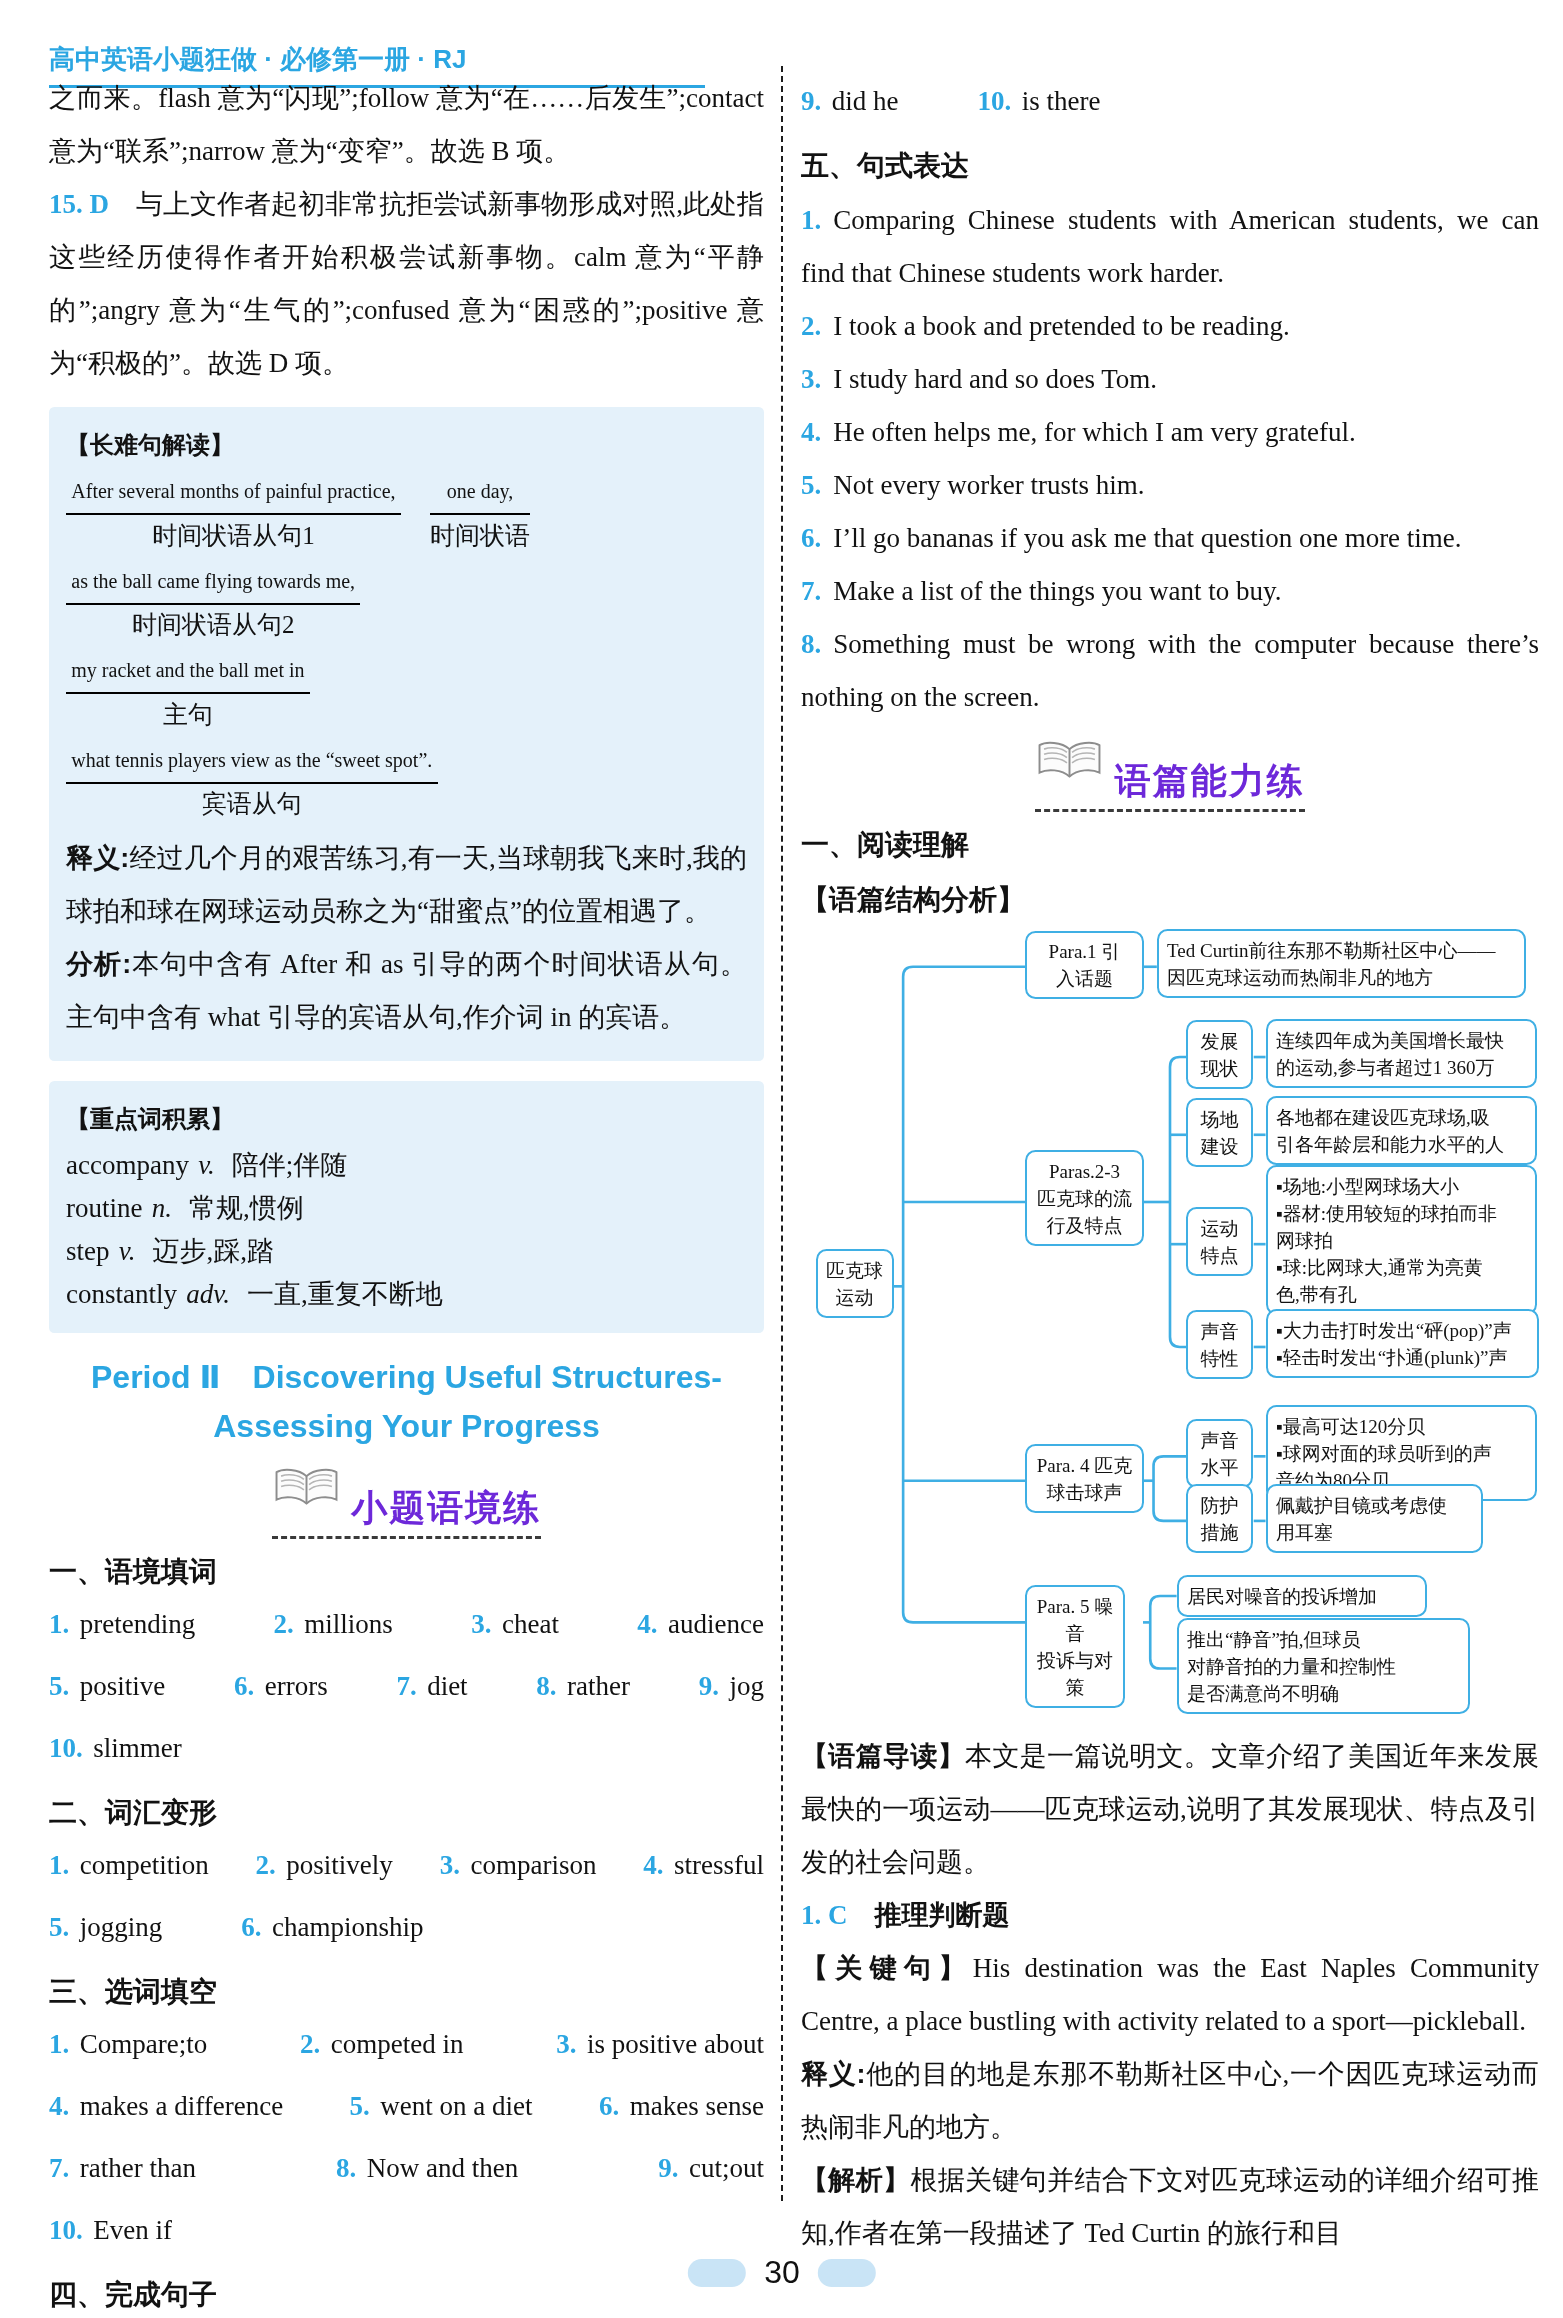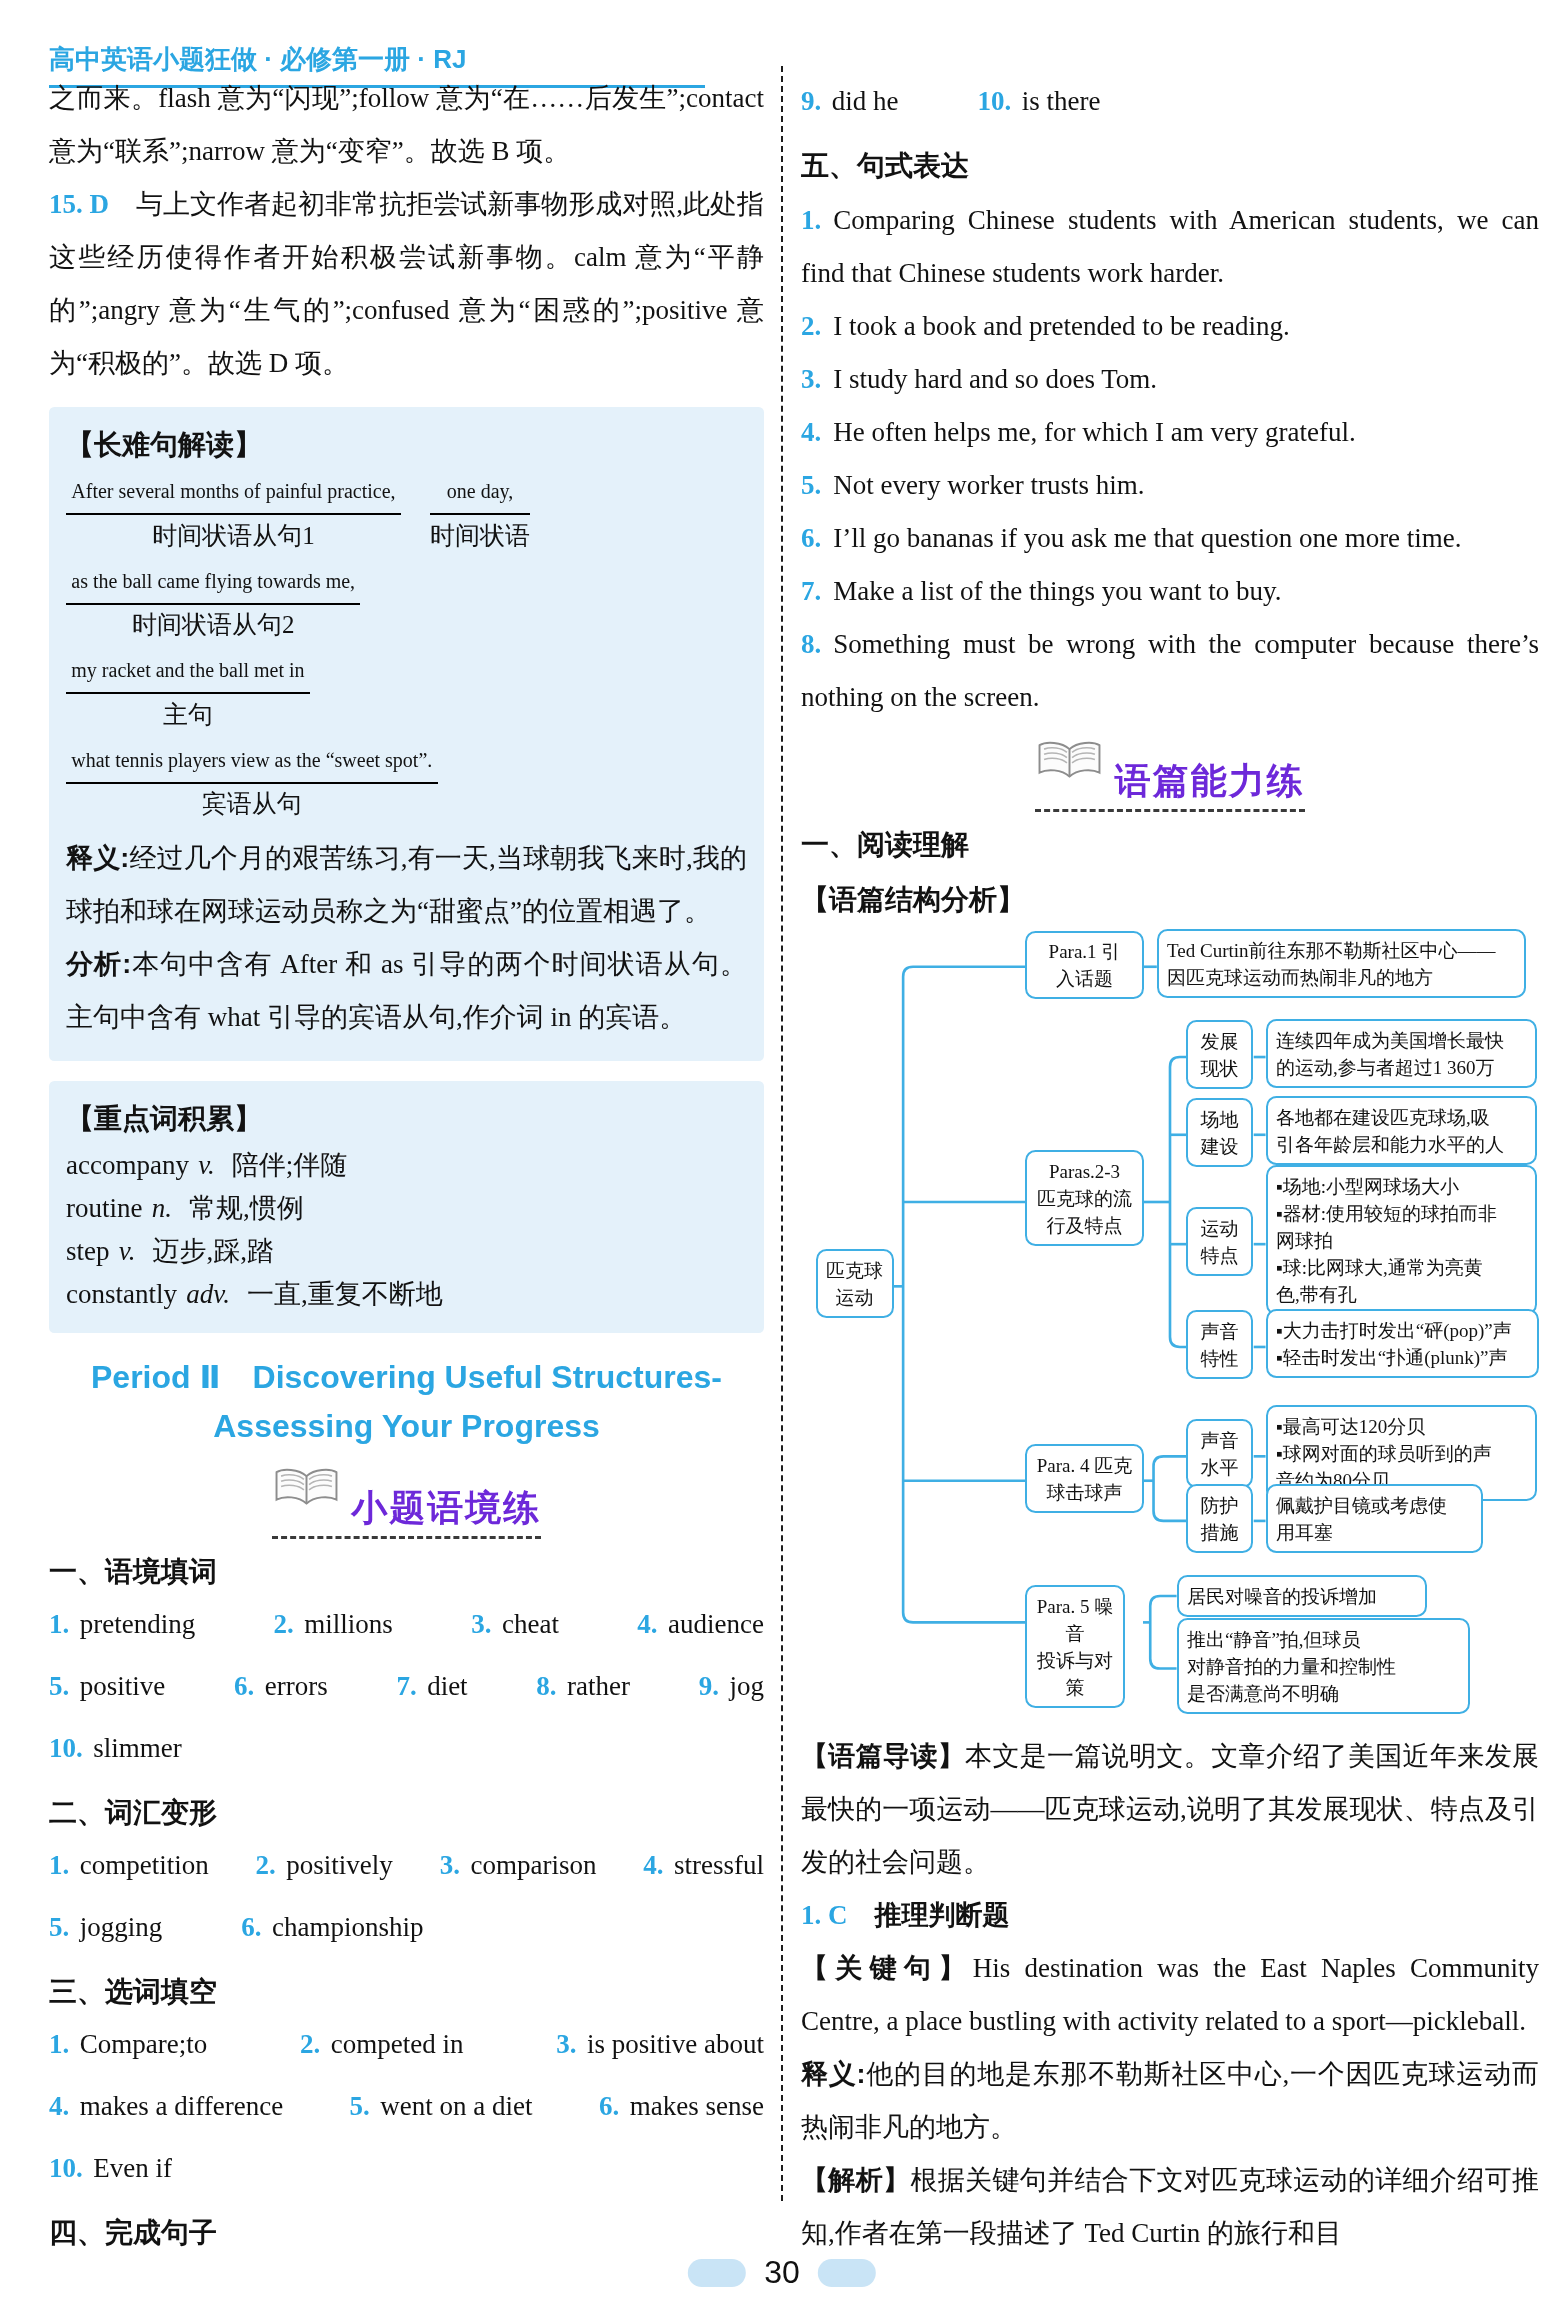--- a/index.html
+++ b/index.html
@@ -17,21 +17,21 @@
   .col-left  { left:49px;  width:715px; }
   .col-right { left:801px; width:738px; }
 
   p { margin:0; }
   .num { color:#2ba6e2; font-weight:bold; }
   .ans .num { margin-right:10.5px; }
   .cnb { font-family:"Liberation Sans","DejaVu Sans",sans-serif; font-weight:bold; font-style:normal; }
 
   
   .bluebox { background:#e4f1fa; border-radius:5.3px; padding:12px 17px 17px; margin:17px 0 20px; }
-  .boxtitle { font-family:"Liberation Sans","DejaVu Sans",sans-serif; font-weight:bold; font-size:28px; line-height:51px; text-align:left; }
+  .boxtitle { font-family:"Liberation Sans","DejaVu Sans",sans-serif; font-weight:bold; font-size:24px; line-height:51px; text-align:left; }
 
   .seg-row { margin:4px 0 13px; text-align:left; }
   .seg { display:inline-block; vertical-align:top; text-align:center; margin-right:22.4px; }
   .seg .en { display:block; border-bottom:2px solid #000; padding:0 5.3px 5.3px; font-size:20px; line-height:34px; white-space:nowrap; }
   .seg .cn { display:block; font-size:25px; line-height:30px; padding-top:5.3px; }
 
   .vline { line-height:43px; text-align:left; }
   .vline .vw { margin-right:9.2px; }
   .vline i { margin-right:17px; }
 
@@ -174,20 +174,25 @@
     <div class="sec-title">三、选词填空</div>
     <div class="ans-row between">
       <span class="ans"><span class="num">1.</span><span>Compare;to</span></span>
       <span class="ans"><span class="num">2.</span><span>competed in</span></span>
       <span class="ans"><span class="num">3.</span><span>is positive about</span></span>
     </div>
     <div class="ans-row between">
       <span class="ans"><span class="num">4.</span><span>makes a difference</span></span>
       <span class="ans"><span class="num">5.</span><span>went on a diet</span></span>
       <span class="ans"><span class="num">6.</span><span>makes sense</span></span>
+    </div>
+    <div class="ans-row between">
+      <span class="ans"><span class="num">7.</span><span>rather than</span></span>
+      <span class="ans"><span class="num">8.</span><span>Now and then</span></span>
+      <span class="ans"><span class="num">9.</span><span>cut;out</span></span>
     </div>
     <div class="ans-row start">
       <span class="ans"><span class="num">10.</span><span>Even if</span></span>
     </div>
 
     <div class="sec-title">四、完成句子</div>
 
   </div>
 
   <div class="col col-right">

